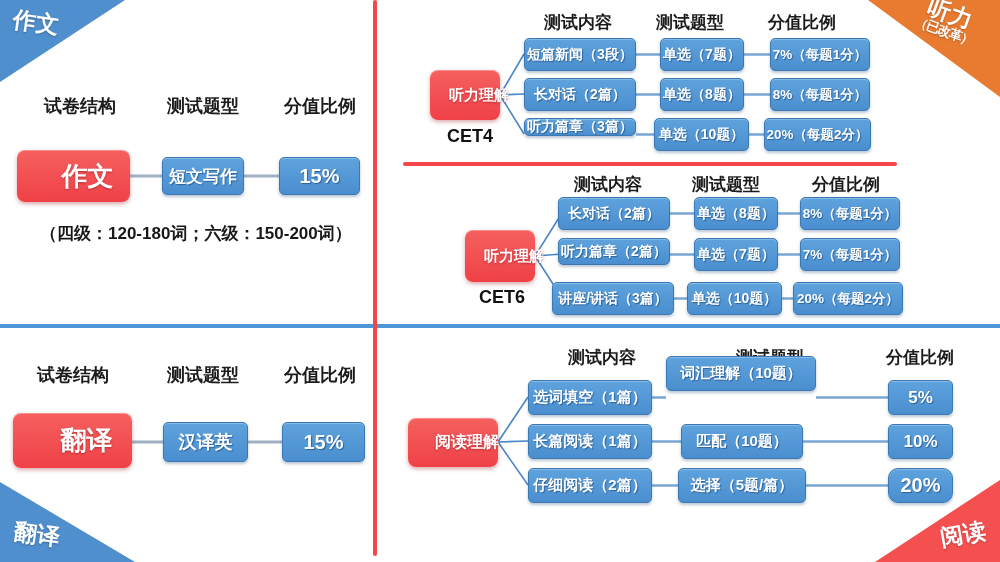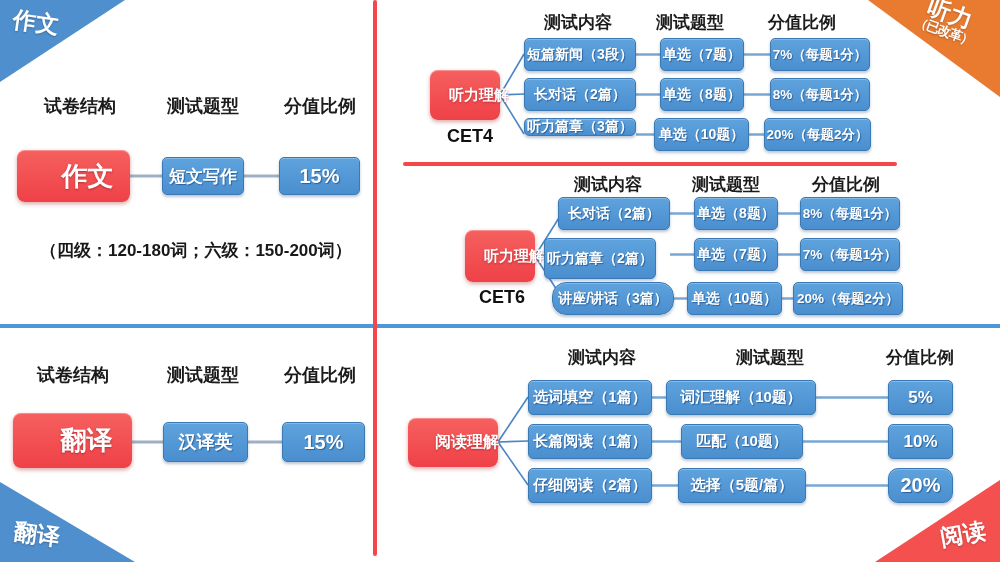--- a/index.html
+++ b/index.html
@@ -91,21 +91,21 @@
 
   <div>
     <div class="hdr hdr-l" style="left:20px;top:94px;">试卷结构</div>
     <div class="hdr hdr-l" style="left:143px;top:94px;">测试题型</div>
     <div class="hdr hdr-l" style="left:260px;top:94px;">分值比例</div>
 
     <div class="redbox" style="left:17px;top:150px;width:113px;height:52px;font-size:26px;">作文</div>
     <div class="bluebox" style="left:162px;top:157px;width:82px;height:38px;font-size:17px;">短文写作</div>
     <div class="bluebox" style="left:279px;top:157px;width:81px;height:38px;font-size:20px;">15%</div>
 
-    <div class="note" style="left:40px;top:222px;margin-top:17px;">（四级：120-180词；六级：150-200词）</div>
+    <div class="note" style="left:40px;top:222px;">（四级：120-180词；六级：150-200词）</div>
   </div>
 
   <div>
     <div class="hdr hdr-r" style="left:518px;top:11px;">测试内容</div>
     <div class="hdr hdr-r" style="left:630px;top:11px;">测试题型</div>
     <div class="hdr hdr-r" style="left:742px;top:11px;">分值比例</div>
 
     <div class="redbox" style="left:430px;top:70px;width:70px;height:50px;font-size:15px;">听力理解</div>
     <div class="cetlabel" style="left:447px;top:126px;">CET4</div>
 
@@ -133,26 +133,26 @@
 
     <div class="redbox" style="left:465px;top:230px;width:70px;height:52px;font-size:15px;">听力理解</div>
     <div class="cetlabel" style="left:479px;top:287px;">CET6</div>
 
     <div>
       <div class="bluebox" style="left:558px;top:197px;width:112px;height:33px;">长对话（2篇）</div>
       <div class="bluebox" style="left:694px;top:197px;width:84px;height:33px;">单选（8题）</div>
       <div class="bluebox" style="left:800px;top:197px;width:100px;height:33px;font-size:13.5px;">8%（每题1分）</div>
     </div>
     <div>
-      <div class="bluebox" style="left:544px;top:238px;width:112px;height:41px;">听力篇章（2篇）</div>
+      <div class="bluebox" style="left:558px;top:238px;width:112px;height:27px;">听力篇章（2篇）</div>
       <div class="bluebox" style="left:694px;top:238px;width:84px;height:33px;">单选（7题）</div>
       <div class="bluebox" style="left:800px;top:238px;width:100px;height:33px;font-size:13.5px;">7%（每题1分）</div>
     </div>
     <div>
-      <div class="bluebox" style="left:552px;top:282px;width:122px;height:33px;border-radius:14px;">讲座/讲话（3篇）</div>
+      <div class="bluebox" style="left:552px;top:282px;width:122px;height:33px;">讲座/讲话（3篇）</div>
       <div class="bluebox" style="left:687px;top:282px;width:95px;height:33px;">单选（10题）</div>
       <div class="bluebox" style="left:793px;top:282px;width:110px;height:33px;font-size:13.5px;">20%（每题2分）</div>
     </div>
   </div>
 
   <div>
     <div class="hdr hdr-l" style="left:13px;top:363px;">试卷结构</div>
     <div class="hdr hdr-l" style="left:143px;top:363px;">测试题型</div>
     <div class="hdr hdr-l" style="left:260px;top:363px;">分值比例</div>
 
@@ -163,21 +163,21 @@
 
   <div>
     <div class="hdr hdr-r" style="left:542px;top:346px;">测试内容</div>
     <div class="hdr hdr-r" style="left:710px;top:346px;">测试题型</div>
     <div class="hdr hdr-r" style="left:860px;top:346px;">分值比例</div>
 
     <div class="redbox" style="left:408px;top:418px;width:90px;height:49px;font-size:16px;">阅读理解</div>
 
     <div>
       <div class="bluebox" style="left:528px;top:380px;width:124px;height:35px;font-size:15px;">选词填空（1篇）</div>
-      <div class="bluebox" style="left:666px;top:380px;width:150px;height:35px;font-size:15px;">词汇理解（10题）</div>
+      <div class="bluebox" style="left:666px;top:356px;width:150px;height:35px;font-size:15px;">词汇理解（10题）</div>
       <div class="bluebox" style="left:888px;top:380px;width:65px;height:35px;font-size:17px;">5%</div>
     </div>
     <div>
       <div class="bluebox" style="left:528px;top:424px;width:124px;height:35px;font-size:15px;">长篇阅读（1篇）</div>
       <div class="bluebox" style="left:681px;top:424px;width:122px;height:35px;font-size:15px;">匹配（10题）</div>
       <div class="bluebox" style="left:888px;top:424px;width:65px;height:35px;font-size:17px;">10%</div>
     </div>
     <div>
       <div class="bluebox" style="left:528px;top:468px;width:124px;height:35px;font-size:15px;">仔细阅读（2篇）</div>
       <div class="bluebox" style="left:678px;top:468px;width:128px;height:35px;font-size:15px;text-align:right;">选择（5题/篇）</div>

